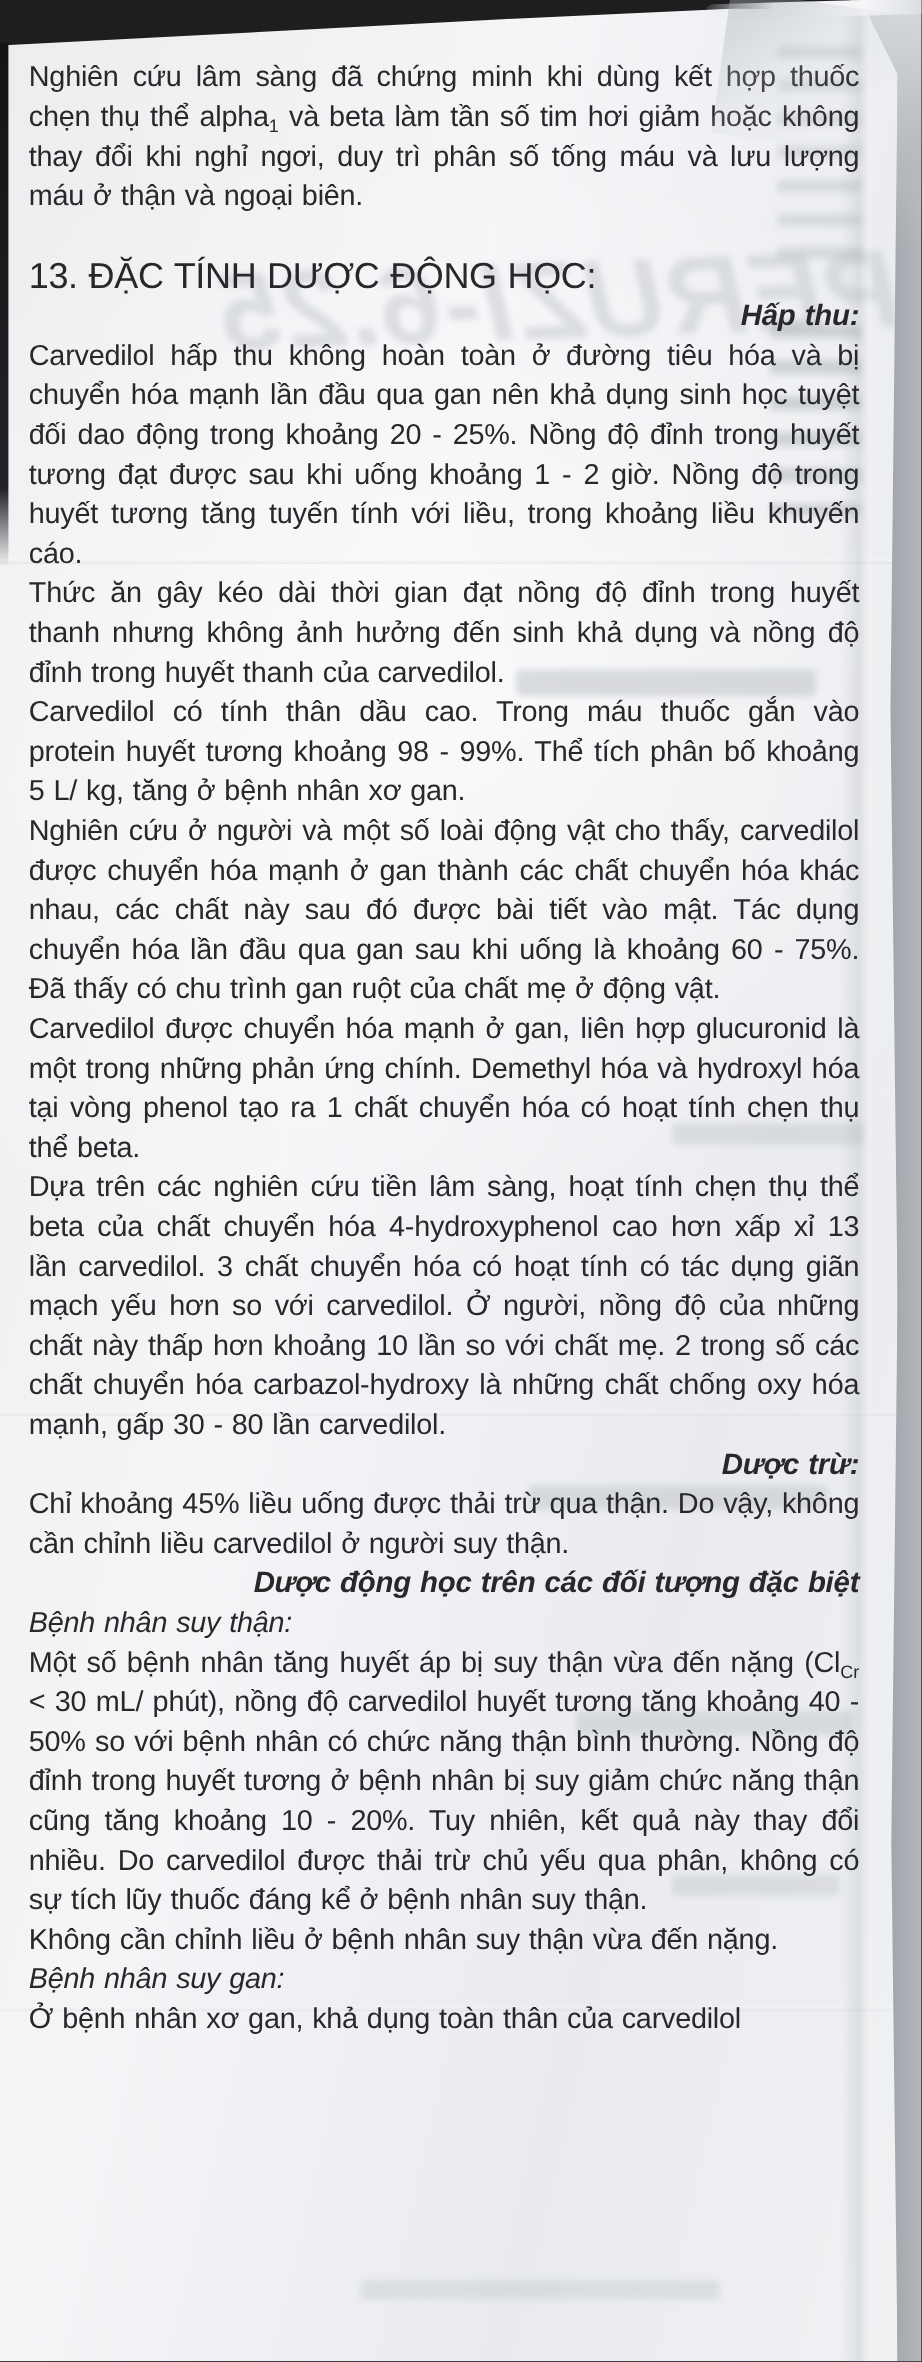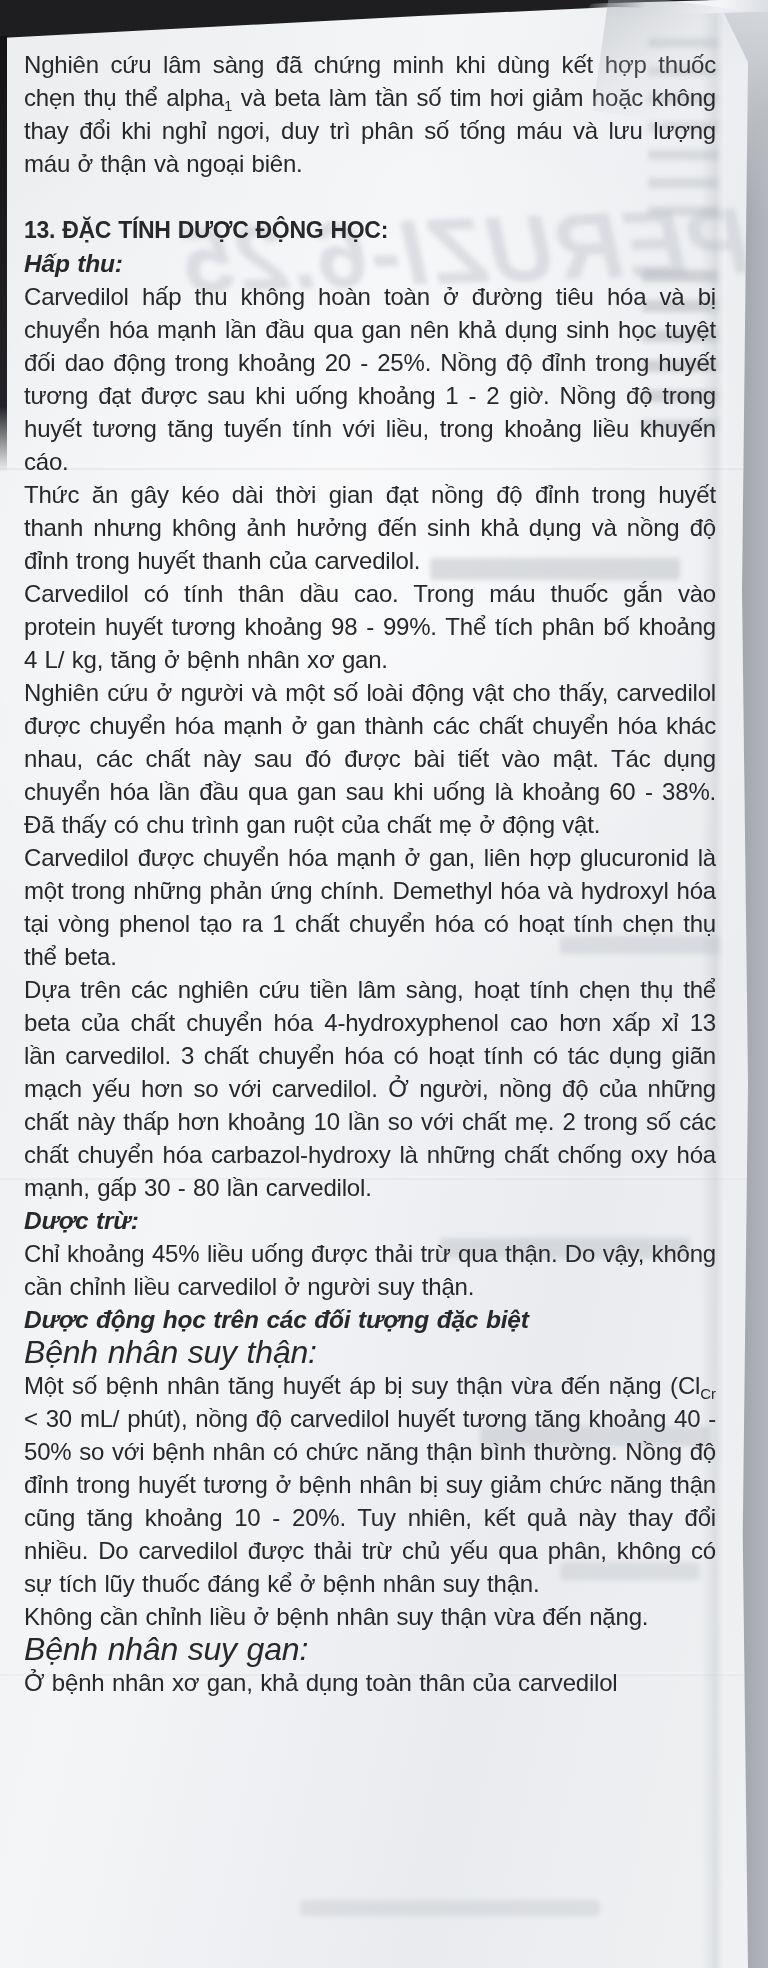--- a/index.html
+++ b/index.html
@@ -129,35 +129,36 @@
     line-height: 33px;
     letter-spacing: -0.2px;
     word-spacing: 1px;
   }
   .content p {
     margin: 0;
     text-align: justify;
   }
   .content h2 {
     margin: 34px 0 0 0;
-    font-size: 23px;
-    line-height: 33px;
-    font-weight: 700;
+    font-size: 30px;
+    line-height: 33px;
+    font-weight: 400;
     letter-spacing: -0.3px;
   }
   .content h3 {
     margin: 0;
     font-size: 24.5px;
     line-height: 33px;
     font-weight: 700;
     font-style: italic;
+    text-align: right;
   }
   .content h4 {
     margin: 0;
-    font-size: 32px;
+    font-size: 24px;
     line-height: 33px;
     font-weight: 400;
     font-style: italic;
   }
   sub {
     font-size: 15px;
     line-height: 0;
     vertical-align: -5px;
     letter-spacing: 0;
   }
@@ -190,23 +191,23 @@
     <div class="content">
 
       <p><span>Nghiên cứu lâm sàng đã chứng minh khi dùng kết hợp thuốc chẹn thụ thể alpha</span><sub>1</sub><span> và beta làm tần số tim hơi giảm hoặc không thay đổi khi nghỉ ngơi, duy trì phân số tống máu và lưu lượng máu ở thận và ngoại biên.</span></p>
 
       <h2>13. ĐẶC TÍNH DƯỢC ĐỘNG HỌC:</h2>
 
       <h3>Hấp thu:</h3>
       <p>Carvedilol hấp thu không hoàn toàn ở đường tiêu hóa và bị chuyển hóa mạnh lần đầu qua gan nên khả dụng sinh học tuyệt đối dao động trong khoảng 20 - 25%. Nồng độ đỉnh trong huyết tương đạt được sau khi uống khoảng 1 - 2 giờ. Nồng độ trong huyết tương tăng tuyến tính với liều, trong khoảng liều khuyến cáo.</p>
       <p>Thức ăn gây kéo dài thời gian đạt nồng độ đỉnh trong huyết thanh nhưng không ảnh hưởng đến sinh khả dụng và nồng độ đỉnh trong huyết thanh của carvedilol.</p>
 
-      <p>Carvedilol có tính thân dầu cao. Trong máu thuốc gắn vào protein huyết tương khoảng 98 - 99%. Thể tích phân bố khoảng 4 L/ kg, tăng ở bệnh nhân xơ gan.</p>
-
-      <p>Nghiên cứu ở người và một số loài động vật cho thấy, carvedilol được chuyển hóa mạnh ở gan thành các chất chuyển hóa khác nhau, các chất này sau đó được bài tiết vào mật. Tác dụng chuyển hóa lần đầu qua gan sau khi uống là khoảng 60 - 38%. Đã thấy có chu trình gan ruột của chất mẹ ở động vật.</p>
+      <p>Carvedilol có tính thân dầu cao. Trong máu thuốc gắn vào protein huyết tương khoảng 98 - 99%. Thể tích phân bố khoảng 5 L/ kg, tăng ở bệnh nhân xơ gan.</p>
+
+      <p>Nghiên cứu ở người và một số loài động vật cho thấy, carvedilol được chuyển hóa mạnh ở gan thành các chất chuyển hóa khác nhau, các chất này sau đó được bài tiết vào mật. Tác dụng chuyển hóa lần đầu qua gan sau khi uống là khoảng 60 - 75%. Đã thấy có chu trình gan ruột của chất mẹ ở động vật.</p>
       <p>Carvedilol được chuyển hóa mạnh ở gan, liên hợp glucuronid là một trong những phản ứng chính. Demethyl hóa và hydroxyl hóa tại vòng phenol tạo ra 1 chất chuyển hóa có hoạt tính chẹn thụ thể beta.</p>
       <p>Dựa trên các nghiên cứu tiền lâm sàng, hoạt tính chẹn thụ thể beta của chất chuyển hóa 4-hydroxyphenol cao hơn xấp xỉ 13 lần carvedilol. 3 chất chuyển hóa có hoạt tính có tác dụng giãn mạch yếu hơn so với carvedilol. Ở người, nồng độ của những chất này thấp hơn khoảng 10 lần so với chất mẹ. 2 trong số các chất chuyển hóa carbazol-hydroxy là những chất chống oxy hóa mạnh, gấp 30 - 80 lần carvedilol.</p>
 
       <h3>Dược trừ:</h3>
       <p>Chỉ khoảng 45% liều uống được thải trừ qua thận. Do vậy, không cần chỉnh liều carvedilol ở người suy thận.</p>
 
       <h3>Dược động học trên các đối tượng đặc biệt</h3>
 
       <h4>Bệnh nhân suy thận:</h4>
       <p><span>Một số bệnh nhân tăng huyết áp bị suy thận vừa đến nặng (Cl</span><sub>Cr</sub><span> &lt; 30 mL/ phút), nồng độ carvedilol huyết tương tăng khoảng 40 - 50% so với bệnh nhân có chức năng thận bình thường. Nồng độ đỉnh trong huyết tương ở bệnh nhân bị suy giảm chức năng thận cũng tăng khoảng 10 - 20%. Tuy nhiên, kết quả này thay đổi nhiều. Do carvedilol được thải trừ chủ yếu qua phân, không có sự tích lũy thuốc đáng kể ở bệnh nhân suy thận.</span></p>

